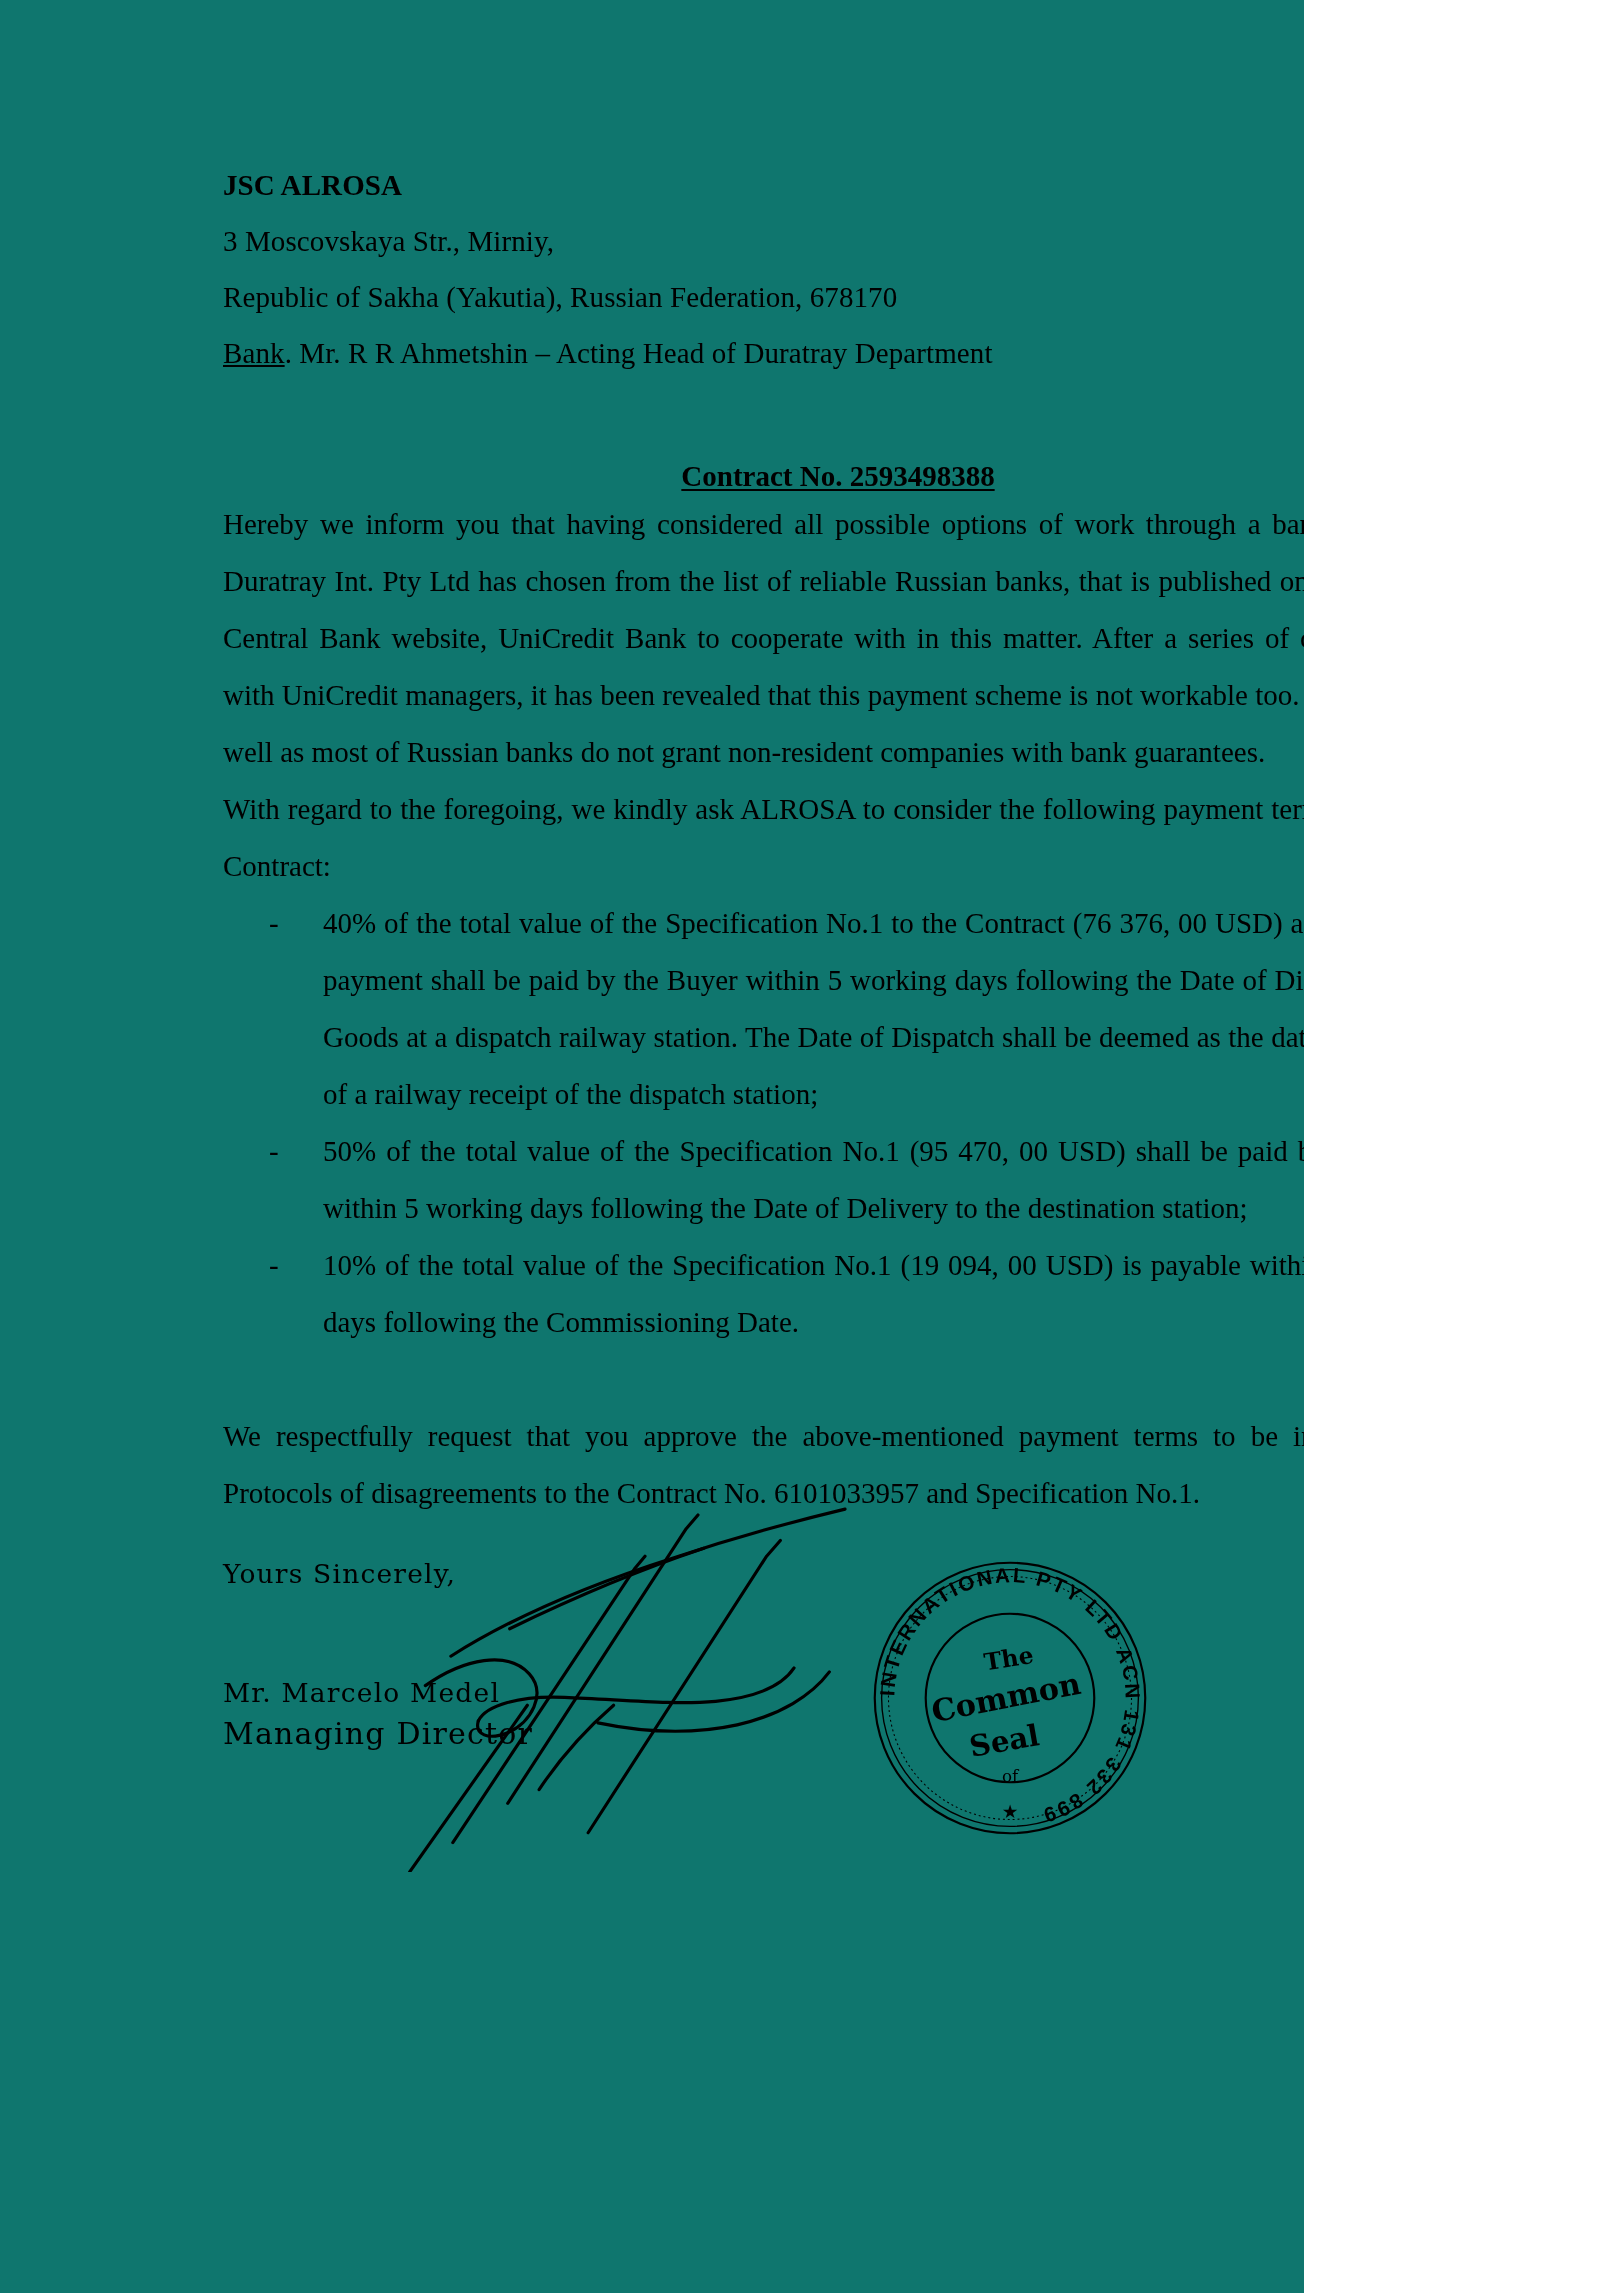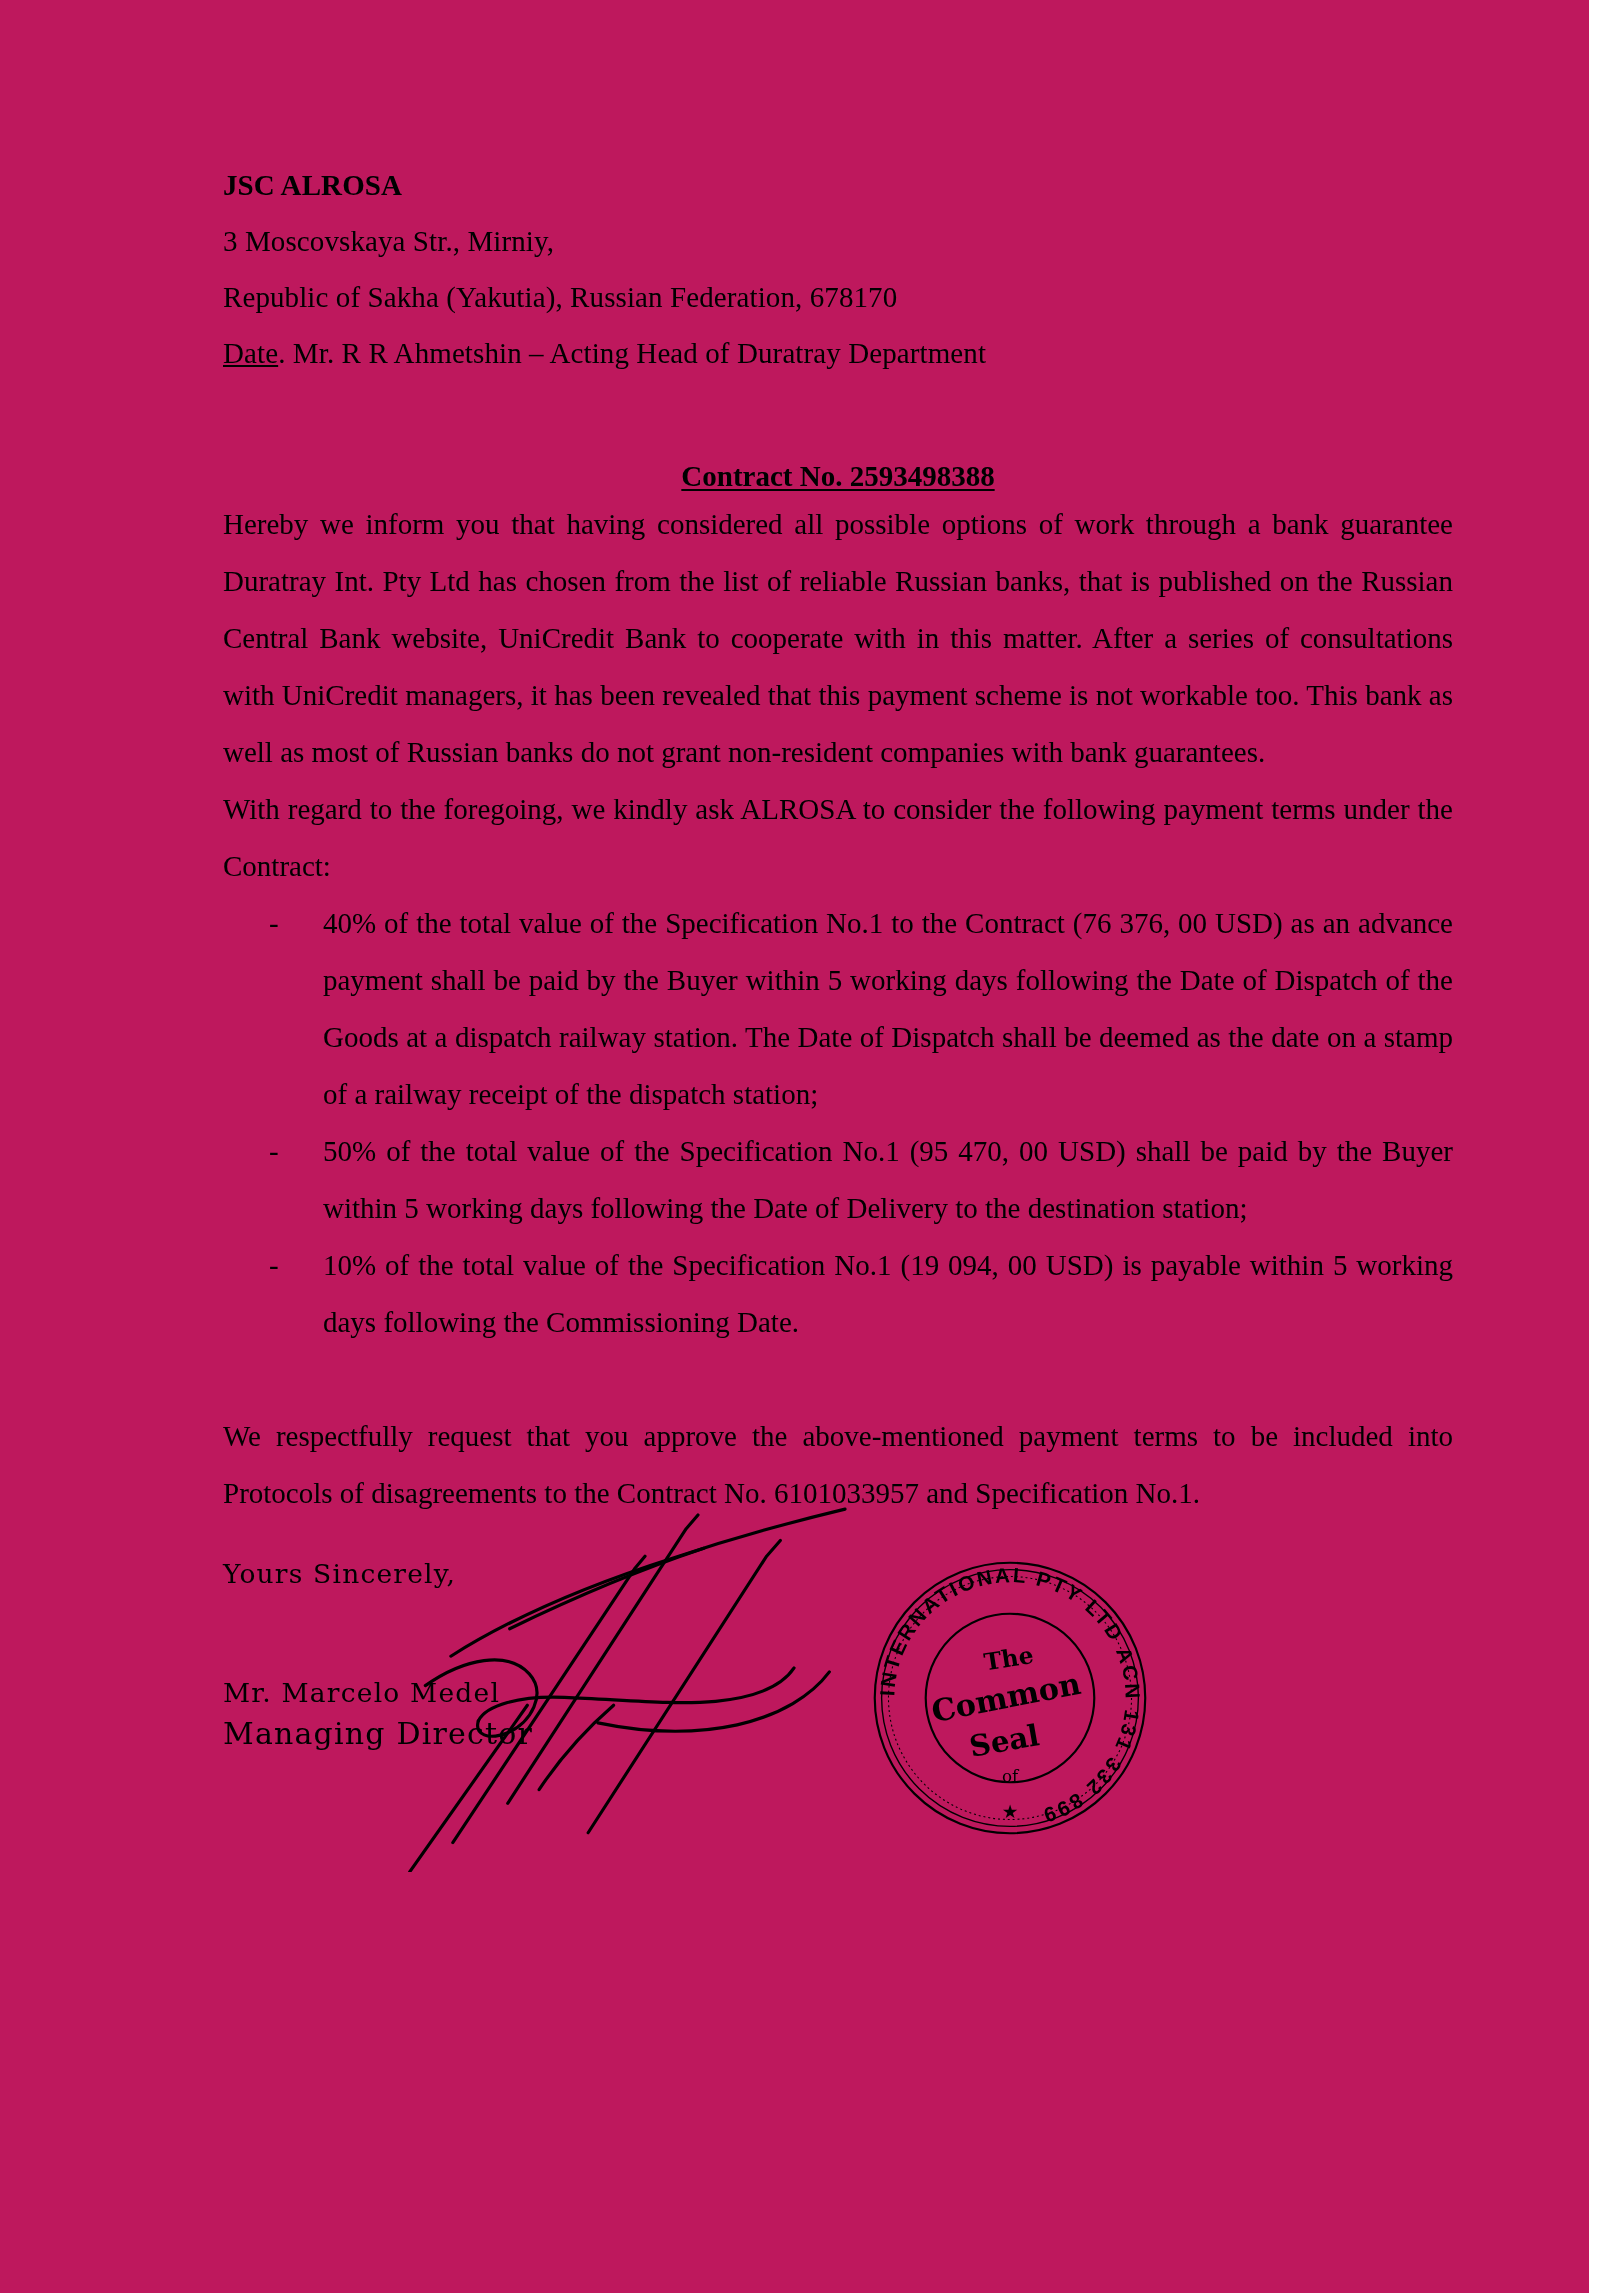--- a/index.html
+++ b/index.html
@@ -7,23 +7,23 @@
     margin: 0;
     padding: 0;
     background: #ffffff;
   }
   body {
     font-family: "Liberation Serif", "DejaVu Serif", serif;
     color: #000000;
   }
   .page {
     position: relative;
-    width: 1589px;
+    width: 1304px;
     height: 2294px;
-    background: #be185d;
+    background: #0f766e;
     overflow: hidden;
     box-sizing: border-box;
   }
   .sheet {
     position: absolute;
     left: 0; top: 0;
     width: 1621px;
     height: 2294px;
   }
   .content {
@@ -143,21 +143,21 @@
 
 <div class="page">
   <div class="sheet">
 
     <div class="content">
 
       <div>
         <div class="addr-line bold">JSC ALROSA</div>
         <div class="addr-line">3 Moscovskaya Str., Mirniy,</div>
         <div class="addr-line">Republic of Sakha (Yakutia), Russian Federation, 678170</div>
-        <div class="addr-line"><span class="u-attn">Date</span><span>. Mr. R R Ahmetshin – Acting Head of Duratray Department</span></div>
+        <div class="addr-line"><span class="u-attn">Bank</span><span>. Mr. R R Ahmetshin – Acting Head of Duratray Department</span></div>
       </div>
 
       <div class="doc-heading"><span>Contract No. 2593498388</span></div>
 
       <p class="body-par">Hereby we inform you that having considered all possible options of work through a bank guarantee Duratray Int. Pty Ltd has chosen from the list of reliable Russian banks, that is published on the Russian Central Bank website, UniCredit Bank to cooperate with in this matter. After a series of consultations with UniCredit managers, it has been revealed that this payment scheme is not workable too. This bank as well as most of Russian banks do not grant non-resident companies with bank guarantees.</p>
 
       <p class="body-par">With regard to the foregoing, we kindly ask ALROSA to consider the following payment terms under the Contract:</p>
 
       <ul class="bullets">
         <li>

